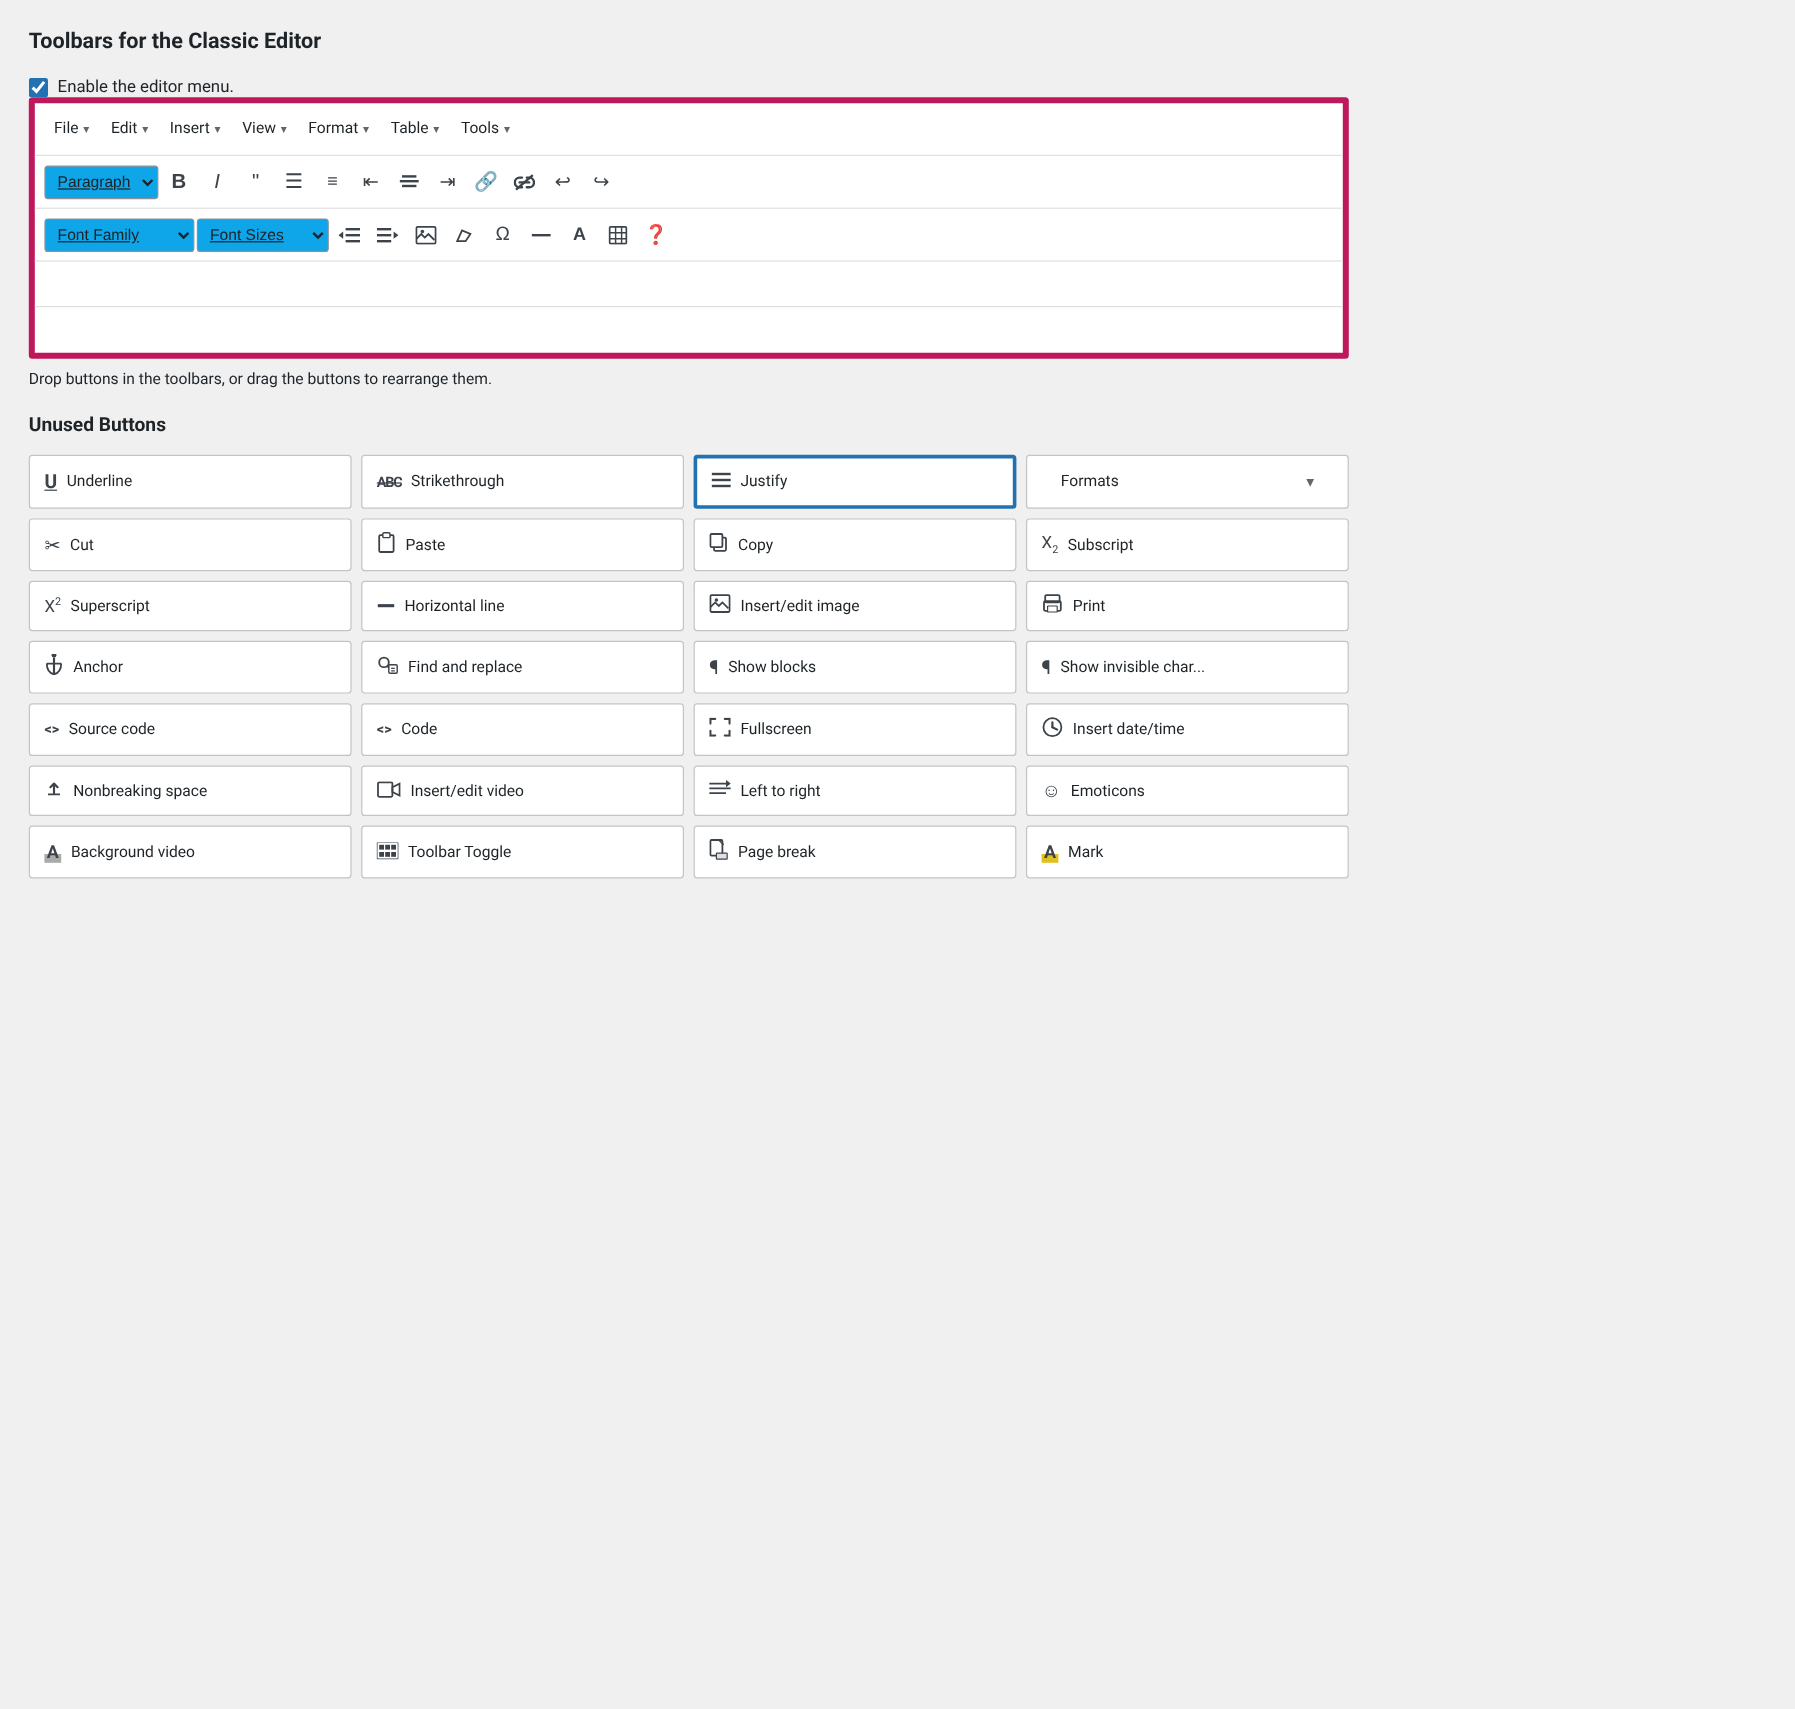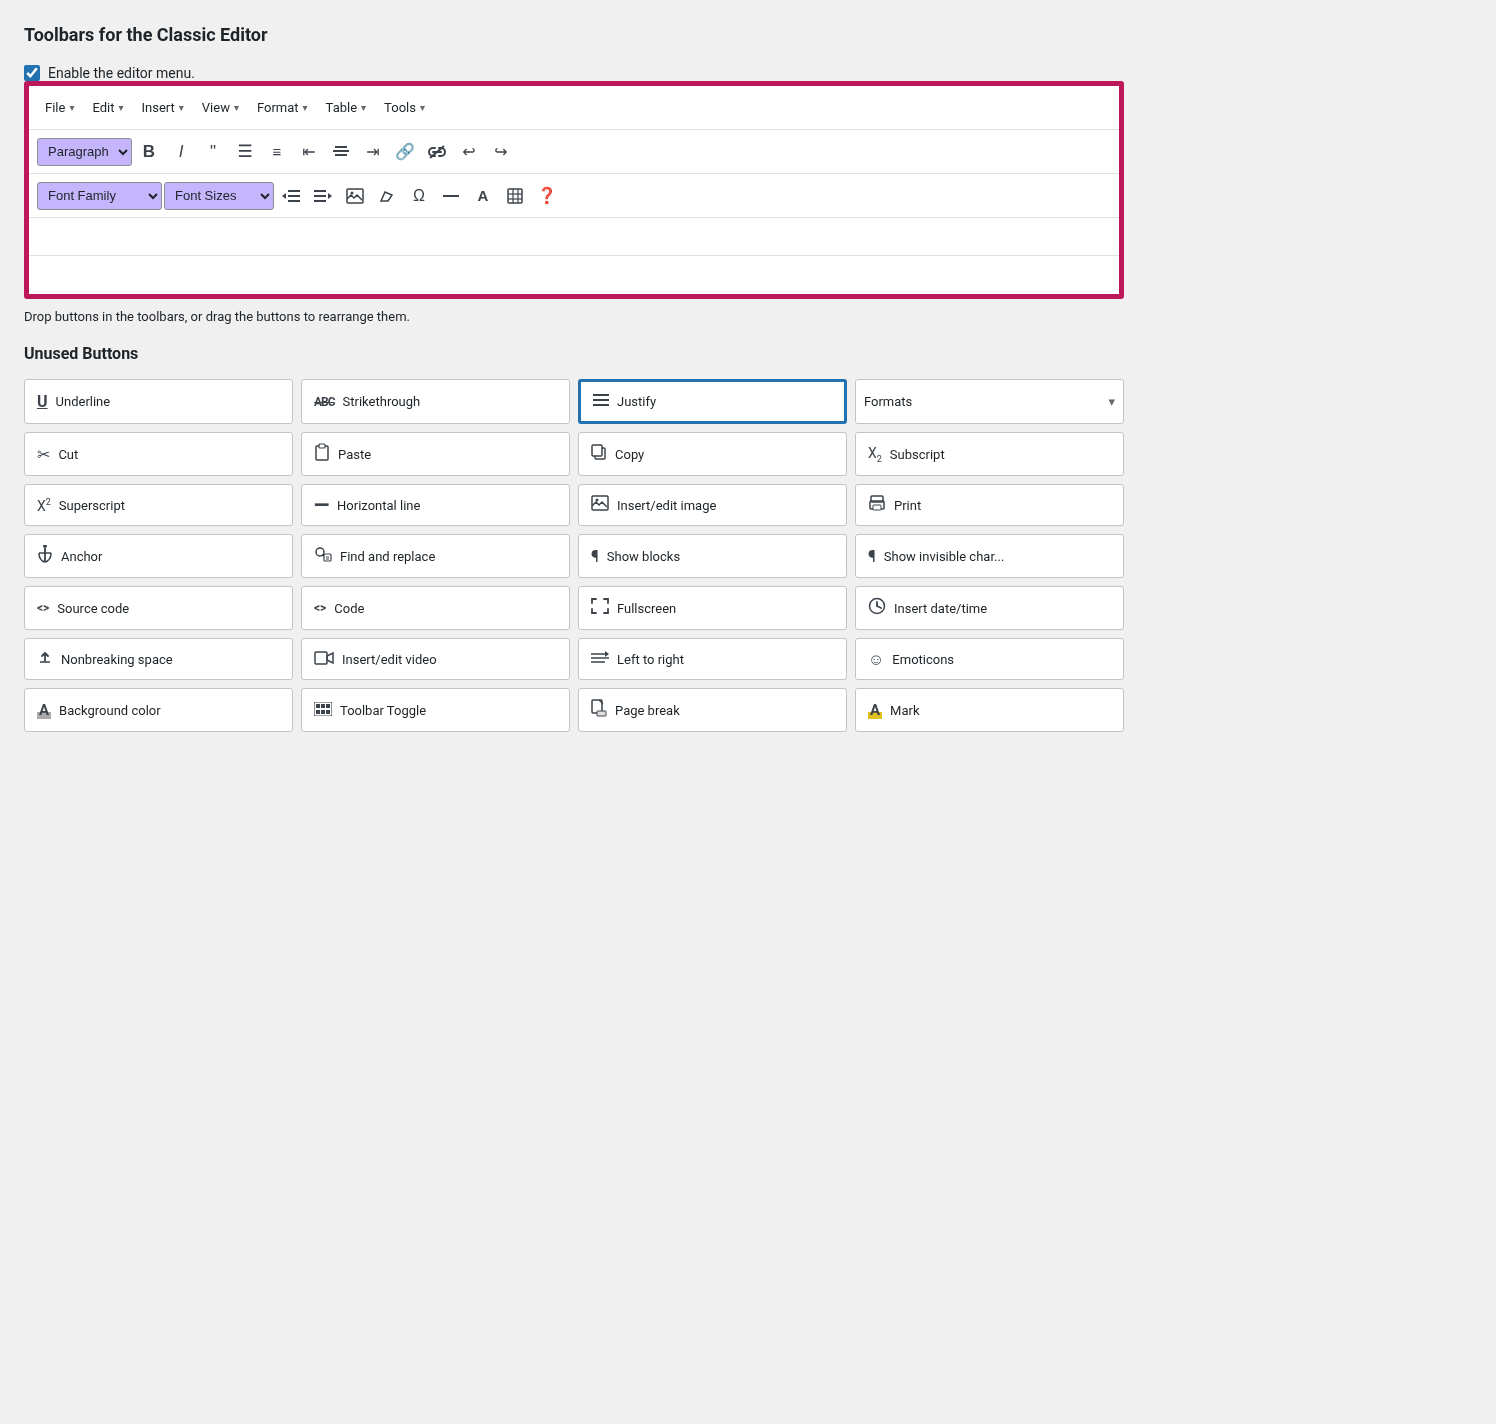--- a/index.html
+++ b/index.html
@@ -72,25 +72,26 @@
       background: transparent;
       cursor: pointer;
       border-radius: 2px;
       font-size: 16px;
       color: #3c434a;
     }
     .toolbar-select {
       height: 28px;
       border: 1px solid #8c8f94;
       border-radius: 3px;
-      background: #c4b5fd;
+      background: #0ea5e9;
       padding: 0 6px;
       font-size: 13px;
       cursor: pointer;
       color: #1d2327;
+      text-decoration: underline;
     }
     .drop-hint {
       font-size: 13px;
       color: #1d2327;
       margin: 10px 0 20px 0;
     }
     .unused-title {
       font-size: 16px;
       font-weight: 700;
       margin-bottom: 16px;
@@ -121,21 +122,21 @@
     }
     .btn-icon {
       font-size: 16px;
       flex-shrink: 0;
       color: #3c434a;
     }
     .formats-btn {
       display: flex;
       align-items: center;
       justify-content: space-between;
-      padding: 10px 8px;
+      padding: 10px 28px;
       border: 1px solid #c3c4c7;
       border-radius: 3px;
       background: #fff;
       cursor: pointer;
       font-size: 13px;
       color: #1d2327;
     }
     .formats-btn .arrow { color: #666; }
   </style>
 </head>
@@ -444,21 +445,21 @@
       </span>
       <span>Left to right</span>
     </div>
 
     <div class="unused-btn">
       <span class="btn-icon" style="font-size:16px;">☺</span>
       <span>Emoticons</span>
     </div>
     <div class="unused-btn">
       <span class="btn-icon" style="font-size:15px; font-weight:700; color:#3c434a; background: linear-gradient(to bottom, #fff 60%, #aaa 60%); padding: 0 2px;">A</span>
-      <span>Background color</span>
+      <span>Background video</span>
     </div>
     <div class="unused-btn">
       <span class="btn-icon">
         <svg width="18" height="14" viewBox="0 0 18 14">
             <rect x="0" y="0" width="18" height="14" rx="1" stroke="#3c434a" stroke-width="1.2" fill="none"></rect>
             <rect x="2" y="2" width="4" height="4" fill="#3c434a"></rect>
             <rect x="7" y="2" width="4" height="4" fill="#3c434a"></rect>
             <rect x="12" y="2" width="4" height="4" fill="#3c434a"></rect>
             <rect x="2" y="8" width="4" height="4" fill="#3c434a"></rect>
             <rect x="7" y="8" width="4" height="4" fill="#3c434a"></rect>

